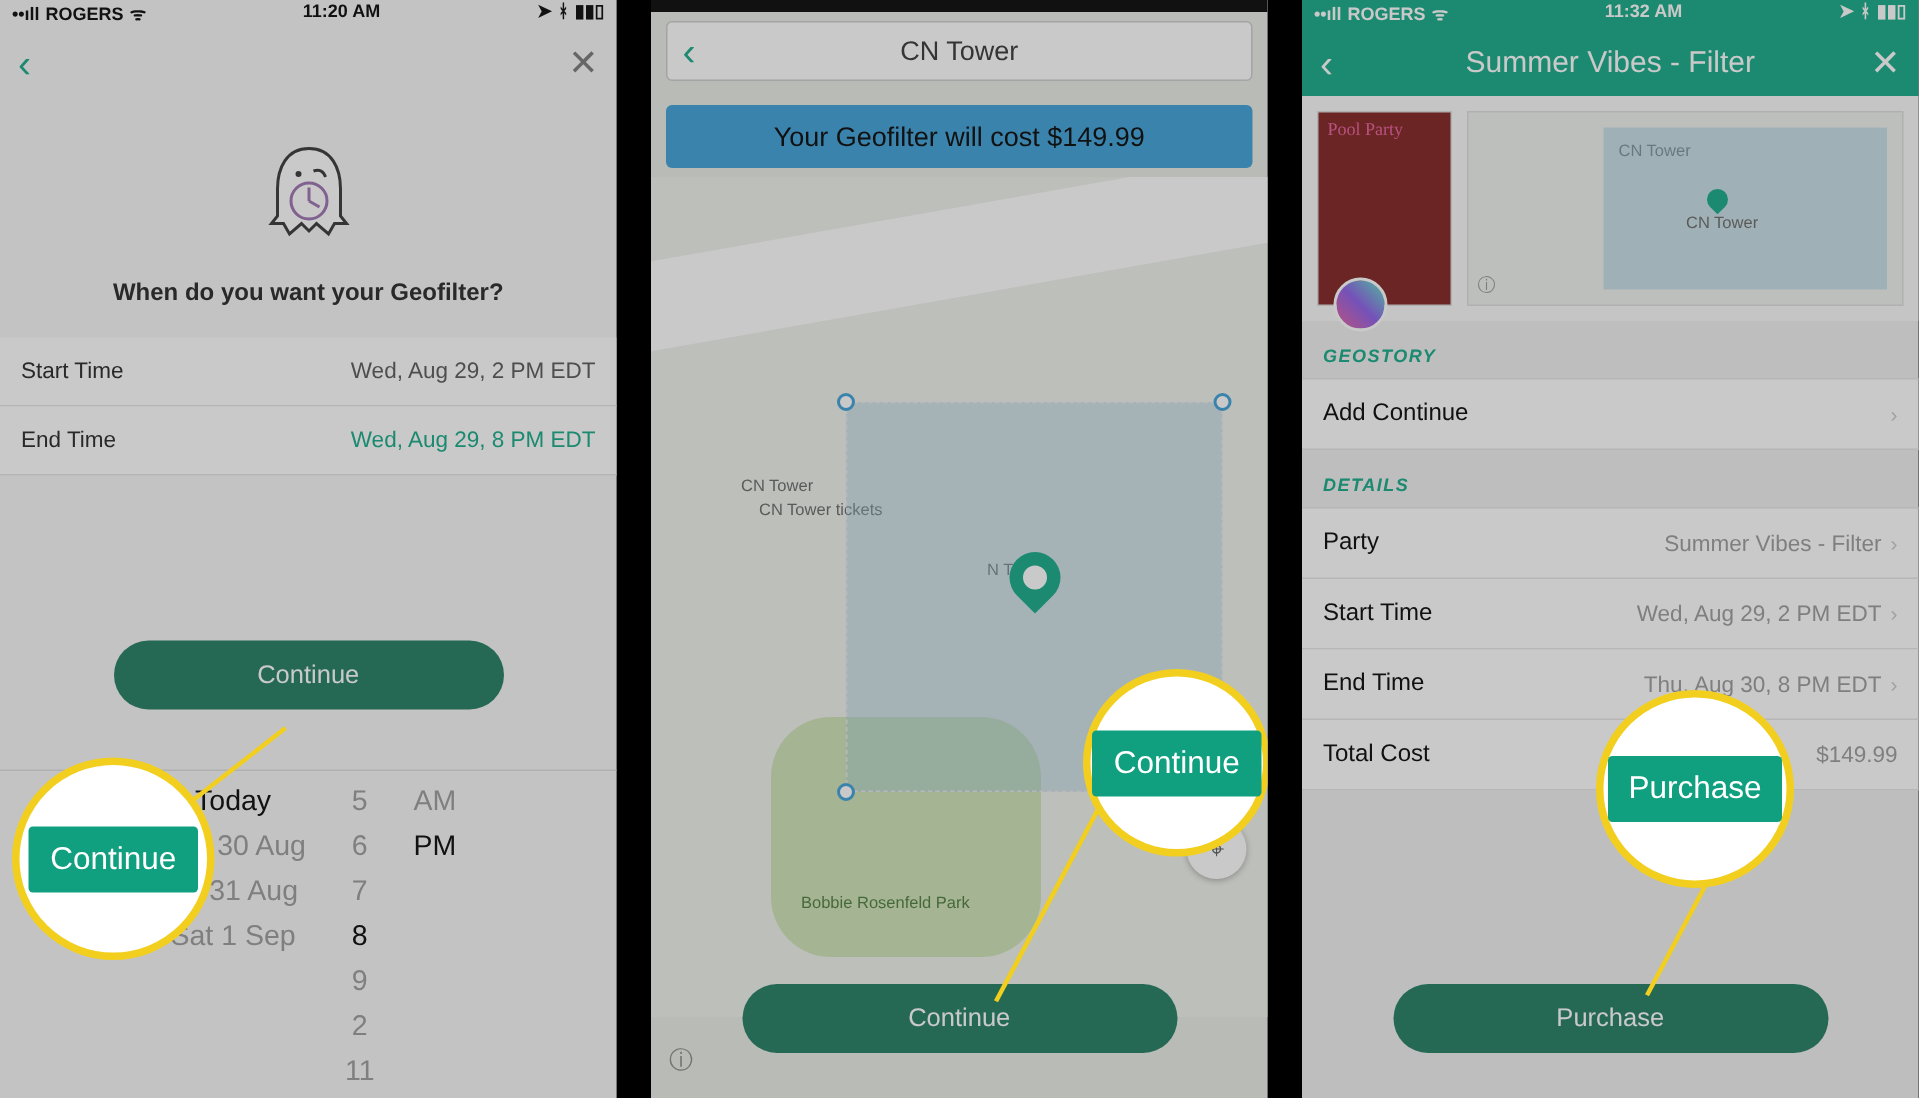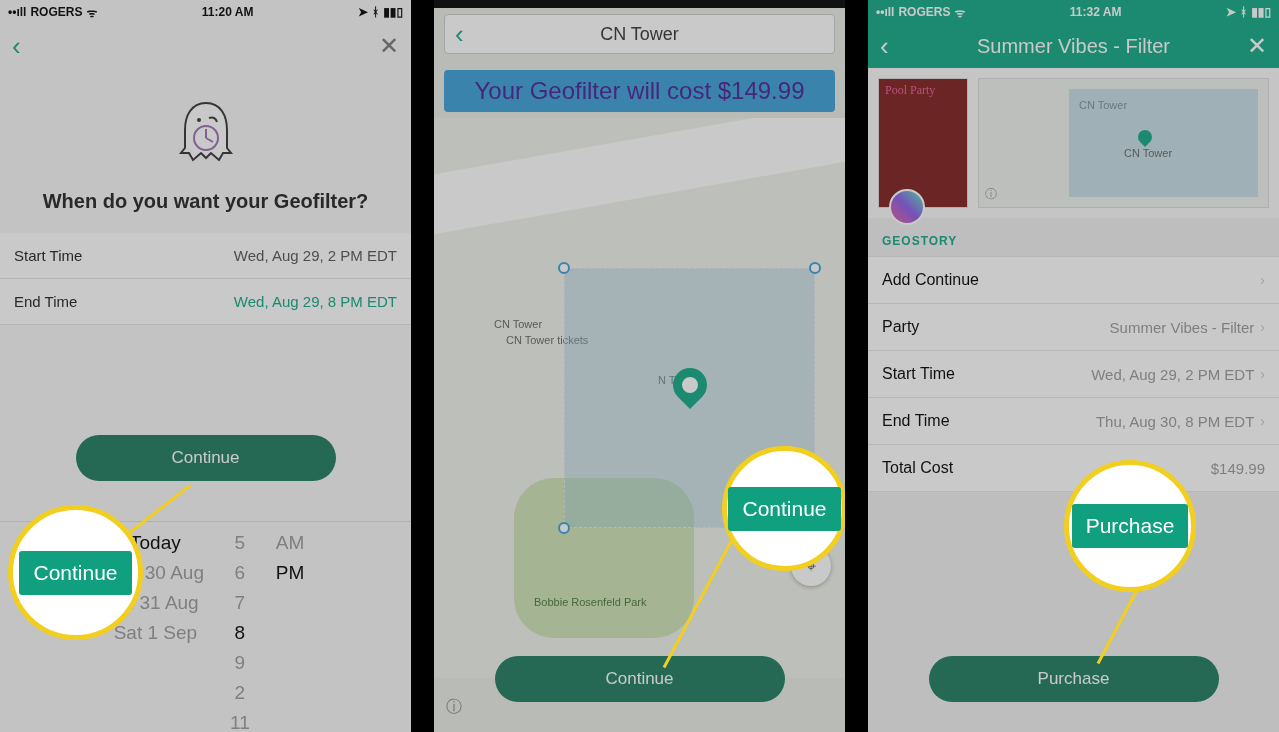--- a/index.html
+++ b/index.html
@@ -1,72 +1,72 @@
 <!DOCTYPE html>
 <html><head>
 <meta charset="utf-8">
 <style>
   * { box-sizing: border-box; margin: 0; padding: 0; font-family: -apple-system, Helvetica, Arial, sans-serif; }
   body { background: #000; width: 1279px; height: 732px; display: flex; justify-content: space-between; overflow: hidden; }
   .phone { width: 411px; height: 732px; background: #f7f7f7; position: relative; overflow: hidden; }
   .phone.dark-overlay::after { content:""; position:absolute; inset:0; background:rgba(60,60,60,0.28); pointer-events:none; }
-  .status-bar { height: 20px; display:flex; align-items:center; justify-content:space-between; padding: 12px 8px; font-size: 12px; font-weight: 600; color:#000; }
+  .status-bar { height: 20px; display:flex; align-items:flex-start; justify-content:space-between; padding: 0 8px; font-size: 12px; font-weight: 600; color:#000; }
   .status-bar.green { background:#0ea884; color:#fff; }
   .status-left, .status-right { display:flex; align-items:center; gap:4px; }
   .nav { height:44px; display:flex; align-items:center; justify-content:space-between; padding:0 12px; position:relative; }
   .nav.green { background:#0ea884; color:#fff; }
   .nav .title { position:absolute; left:0; right:0; text-align:center; font-size:20px; font-weight:500; pointer-events:none; }
   .chev { font-size:26px; color:#0ea884; }
   .green .chev { color:#fff; }
   .close-x { font-size:24px; color:#777; }
   .green .close-x { color:#fff; }
 
   
   .hero { text-align:center; padding:30px 20px 20px; }
   .ghost { width:70px; height:70px; margin:0 auto 18px; }
-  .q { font-size:20px; font-weight:600; color:#222; }
+  .q { font-size:16px; font-weight:600; color:#222; }
   .row { display:flex; justify-content:space-between; align-items:center; padding:14px 14px; border-bottom:1px solid #e3e3e3; background:#fff; font-size:15px; }
   .row:first-of-type { border-top:1px solid #e3e3e3; }
   .row .label { color:#222; }
   .row .val { color:#555; }
   .row .val.teal { color:#0ea884; font-weight:500; }
   .pill { margin:110px auto 0; width:260px; height:46px; border-radius:23px; background:#1c7b5e; color:#fff; display:flex; align-items:center; justify-content:center; font-size:17px; }
   .picker { margin-top:40px; border-top:1px solid #ddd; display:flex; justify-content:center; gap:26px; color:#999; font-size:19px; padding-top:6px; }
   .picker .col { display:flex; flex-direction:column; align-items:center; line-height:30px; }
   .picker .sel { color:#000; font-weight:500; }
   .callout { position:absolute; border:5px solid #f2cf1f; border-radius:50%; background:#fff; display:flex; align-items:center; justify-content:center; z-index:20; }
   .callout .btn-img { background:#10a07f; color:#fff; padding:10px 14px; font-size:21px; font-weight:500; border-radius:3px; }
   .line { position:absolute; background:#f2cf1f; height:3px; transform-origin:left center; z-index:19; }
 
   
   .s2 { background:#e9ece6; }
   .loc-bar { margin:6px 10px; height:40px; border:1px solid #ccc; border-radius:4px; background:#fff; display:flex; align-items:center; padding:0 10px; position:relative; }
   .loc-bar .title2 { position:absolute; left:0; right:0; text-align:center; font-size:18px; color:#333; }
-  .cost-bar { margin:16px 10px 6px; height:42px; border-radius:4px; background:#3a9fd8; color:#4c1d95; display:flex; align-items:center; justify-content:center; font-size:24px; }
+  .cost-bar { margin:16px 10px 6px; height:42px; border-radius:4px; background:#3a9fd8; color:#000000; display:flex; align-items:center; justify-content:center; font-size:18px; }
   .map { position:relative; height:560px; background:#eef1ea; overflow:hidden; }
   .park { position:absolute; left:80px; bottom:40px; width:180px; height:160px; background:#cde2b5; border-radius:40px; }
   .road { position:absolute; background:#fff; }
   .fence { position:absolute; left:130px; top:150px; right:30px; height:260px; border:1px dashed #e6e8ee; background:rgba(150,195,220,0.35); }
   .handle { position:absolute; width:12px; height:12px; border:2px solid #3a9fd8; background:#fff; border-radius:50%; }
   .pin { position:absolute; width:34px; height:34px; background:#0ea884; border-radius:50% 50% 50% 0; transform:rotate(-45deg); left:50%; top:50%; margin:-30px 0 0 -17px; }
   .pin::after { content:""; position:absolute; inset:9px; background:#fff; border-radius:50%; }
   .maplabel { position:absolute; font-size:11px; color:#666; }
   .locate { position:absolute; right:14px; bottom:92px; width:40px; height:40px; border-radius:50%; background:#fff; box-shadow:0 1px 4px rgba(0,0,0,0.3); display:flex; align-items:center; justify-content:center; color:#555; font-size:18px; }
   .s2 .pill { position:absolute; left:50%; transform:translateX(-50%); bottom:30px; margin:0; width:290px; background:#1c7b5e; }
 
   
   .s3 { background:#f0f0f0; }
   .preview { display:flex; gap:10px; padding:10px; background:#fafafa; }
   .thumb1 { width:90px; height:130px; background:#7f1d1d; border:1px solid #ddd; position:relative; }
   .thumb1 .pp { position:absolute; top:4px; left:6px; font-family:cursive; font-size:12px; color:#e85a9b; }
   .circle-thumb { width:36px; height:36px; border-radius:50%; background:linear-gradient(45deg,#e85a9b,#8a5ae8,#5ae8c4); position:absolute; bottom:-18px; left:10px; border:2px solid #fff; }
   .thumb2 { flex:1; height:130px; background:#eef2ee; border:1px solid #ddd; position:relative; overflow:hidden; }
   .thumb2 .sel { position:absolute; left:90px; top:10px; right:10px; bottom:10px; background:rgba(150,195,220,0.45); }
   .thumb2 .mini-pin { position:absolute; left:55%; top:40%; width:14px; height:14px; background:#0ea884; border-radius:50% 50% 50% 0; transform:rotate(-45deg); }
-  .section-h { color:#0ea884; font-size:12px; font-weight:700; letter-spacing:1px; padding:16px 14px 8px; }
+  .section-h { color:#0ea884; font-size:12px; font-weight:700; letter-spacing:1px; padding:16px 14px 8px;font-style:italic; }
   .item { background:#fff; border-top:1px solid #e6e6e6; border-bottom:1px solid #e6e6e6; padding:14px; display:flex; justify-content:space-between; align-items:center; font-size:16px; }
   .item + .item { border-top:none; }
   .item .v { color:#999; font-size:15px; display:flex; align-items:center; gap:6px; }
   .item .chev2 { color:#c8c8c8; font-size:14px; }
   .s3 .pill { position:absolute; left:50%; transform:translateX(-50%); bottom:30px; margin:0; width:290px; background:#1c7b5e; }
 </style>
 </head>
 <body>
 
 <div class="phone dark-overlay">
@@ -201,20 +201,21 @@
       <span style="position:absolute;left:6px;bottom:4px;color:#999;font-size:12px;">ⓘ</span>
     </div>
   </div>
 
   <div class="section-h">GEOSTORY</div>
   <div class="item">
     <span>Add Continue</span>
     <span class="chev2">›</span>
   </div>
 
+  <div class="section-h">DETAILS</div>
   <div class="item">
     <span>Party</span>
     <span class="v">
         <span>Summer Vibes - Filter</span>
         <span class="chev2">›</span>
       </span>
   </div>
   <div class="item">
     <span>Start Time</span>
     <span class="v">

